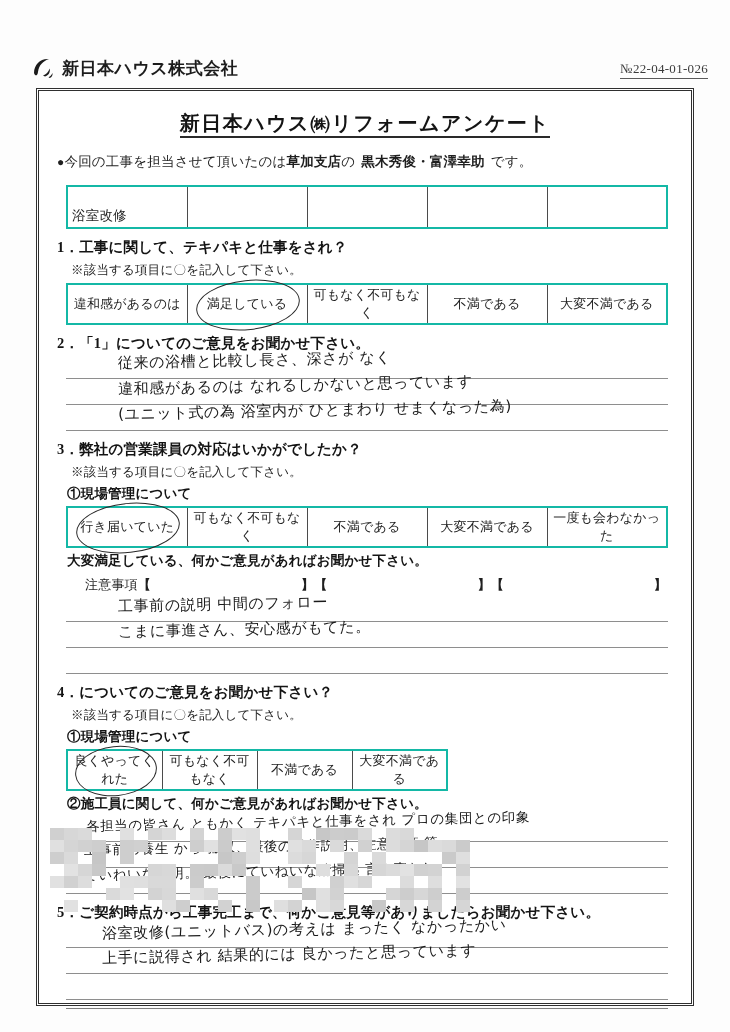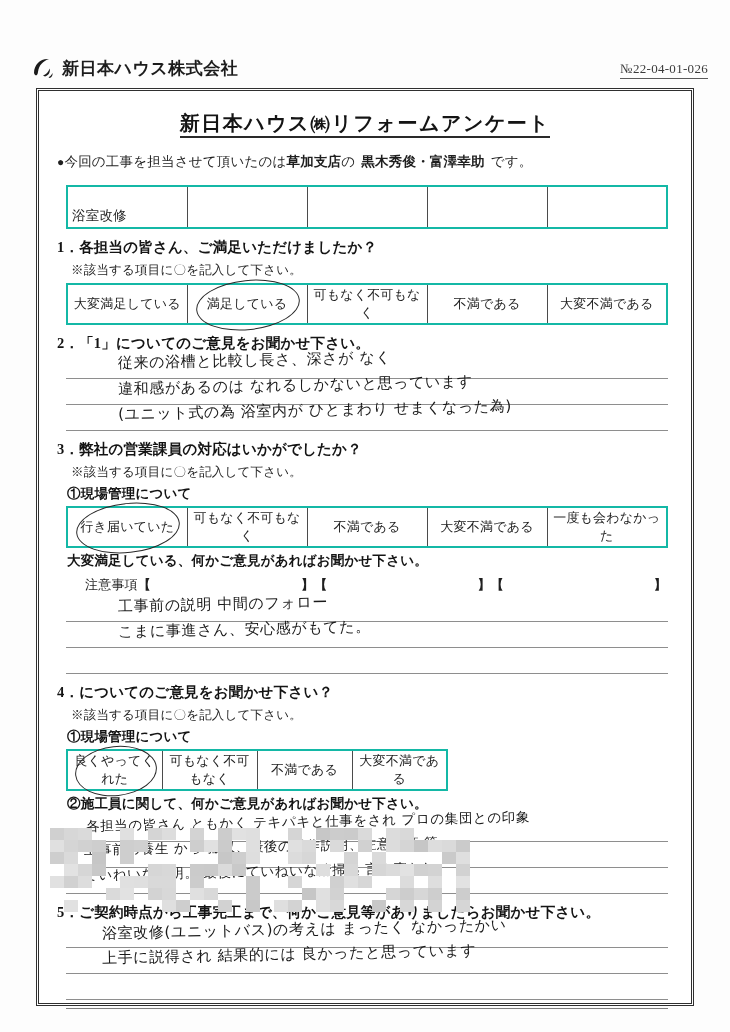--- a/index.html
+++ b/index.html
@@ -248,27 +248,27 @@
           <td>浴室改修</td>
           <td></td>
           <td></td>
           <td></td>
           <td></td>
         </tr>
       </tbody>
         </table>
 
       <div class="q-heading">
-        <span>1．</span><span>各担当の皆さん、ご満足いただけましたか？</span>
+        <span>1．</span><span>工事に関して、テキパキと仕事をされ？</span>
       </div>
       <div class="q-note">※該当する項目に〇を記入して下さい。</div>
       <table class="grid outer-thick">
         <tbody>
             <tr class="choice-row">
-          <td>大変満足している</td>
+          <td>違和感があるのは</td>
           <td class="circled">満足している</td>
           <td>可もなく不可もなく</td>
           <td>不満である</td>
           <td>大変不満である</td>
         </tr>
       </tbody>
         </table>
 
       <div class="q-heading">
         <span>2．</span><span>「1」についてのご意見をお聞かせ下さい。</span>

